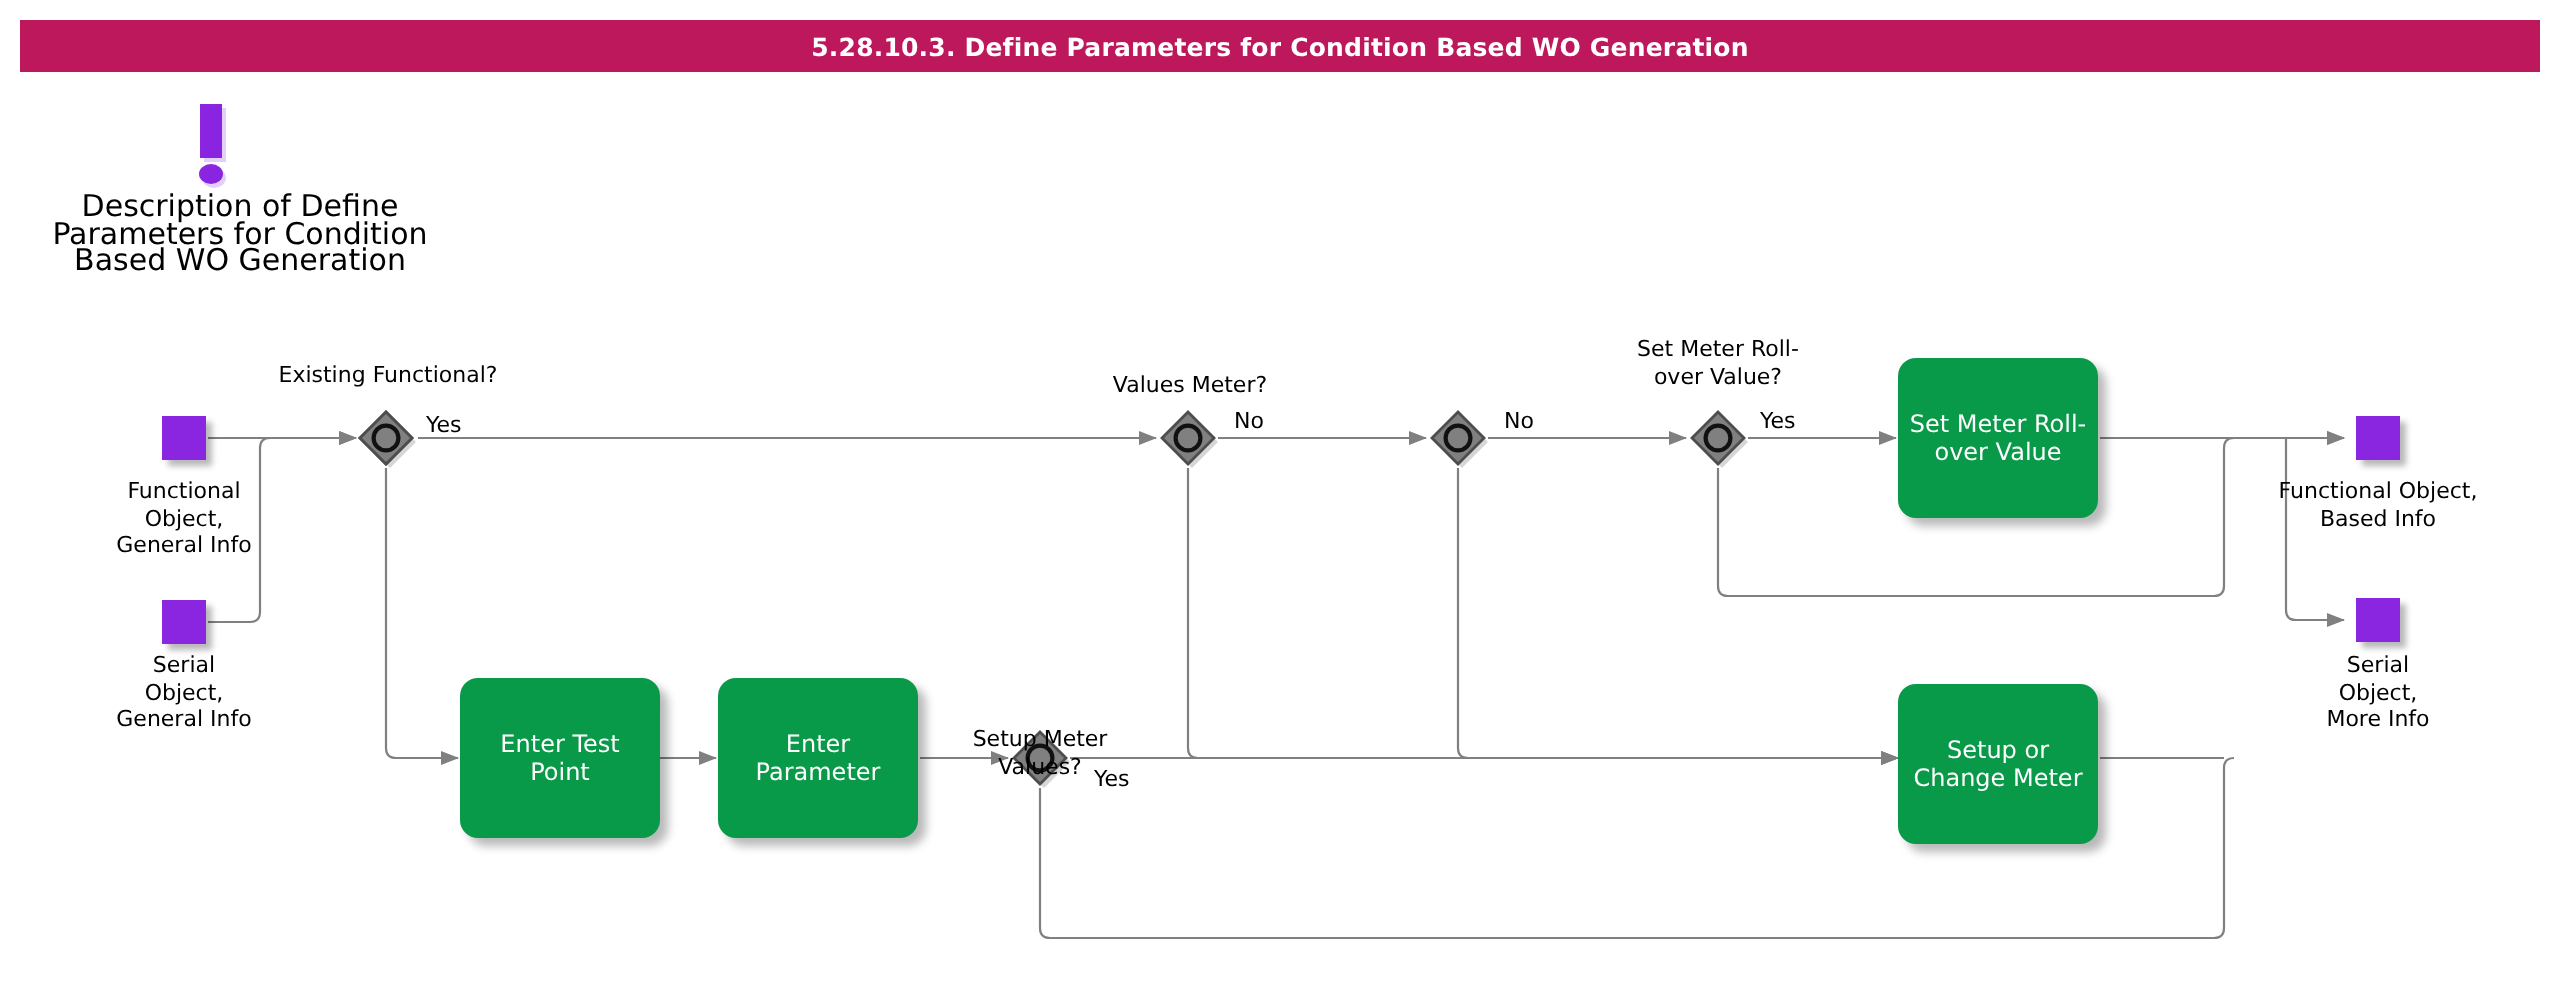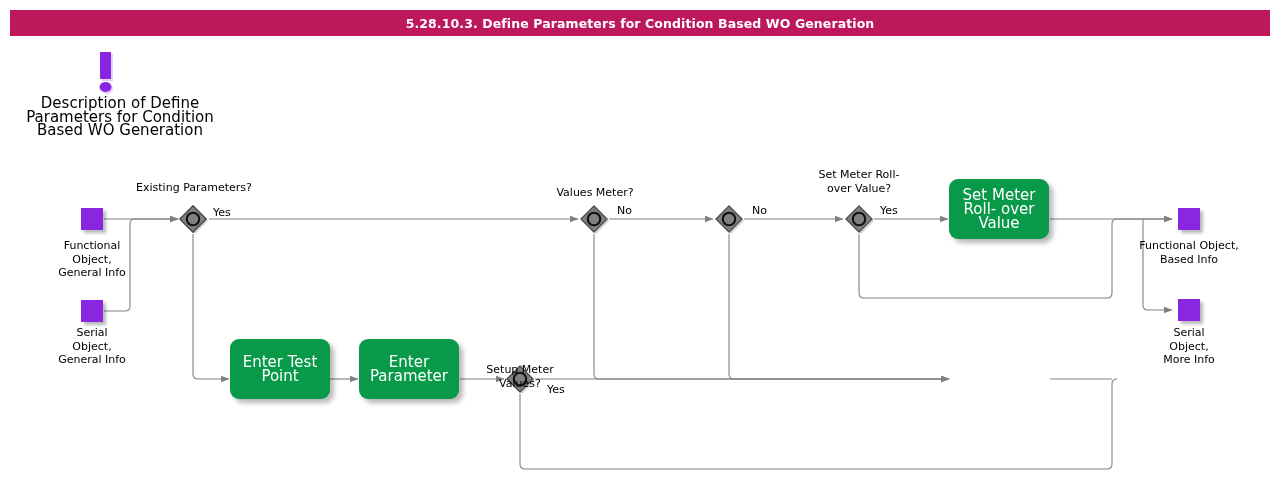--- a/index.html
+++ b/index.html
@@ -48,26 +48,26 @@
     position: absolute;
   }
   .startnode {
     width: 22px;
     height: 22px;
     background: #8A25E0;
     box-shadow: 3px 3px 3px rgba(0,0,0,0.28);
   }
   .taskbox {
     width: 100px;
-    height: 60px;
+    height: 80px;
     background: #089949;
     border-radius: 9px;
     box-shadow: 4px 4px 5px rgba(0,0,0,0.28);
     color: #ffffff;
-    font-size: 15px;
+    font-size: 12px;
     line-height: 14px;
     display: flex;
     align-items: center;
     justify-content: flex-end;
     text-align: center;
     padding: 0 4px;
     box-sizing: border-box;
   }
   .decision {
     width: 30px;
@@ -171,21 +171,21 @@
   <div class="nodelabel" style="left:22px; top:326px; width:140px;">Serial
 Object,
 General Info</div>
 
   <svg class="decision" style="left:178px; top:204px;" viewBox="0 0 30 30">
     <path d="M15,2 L28,15 L15,28 L2,15 z" fill="#808080" stroke="#4D4D4D" stroke-width="1.4"></path>
     <path d="M17,4 L30,17 L17,30 L4,17 z" fill="#000" opacity="0.16"></path>
     <path d="M15,2 L28,15 L15,28 L2,15 z" fill="#808080" stroke="#4D4D4D" stroke-width="1.4"></path>
     <circle cx="15" cy="15" r="6.2" fill="#808080" stroke="#111111" stroke-width="2.1"></circle>
   </svg>
-  <div class="nodelabel" style="left:114px; top:181px; width:160px;">Existing Parameters?</div>
+  <div class="nodelabel" style="left:114px; top:181px; width:160px;">Existing Functional?</div>
   <div class="edgelabel" style="left:213px; top:206px;">Yes</div>
 
   <div class="node taskbox" style="left:359px; top:339px;">
     <span>Enter Parameter</span>
   </div>
 
   <div class="node taskbox" style="left:230px; top:339px;">
     <span>Enter Test Point</span>
   </div>
 
@@ -220,20 +220,24 @@
   </svg>
   <div class="nodelabel" style="left:795px; top:168px; width:128px;">Set Meter Roll-
 over Value?</div>
   <div class="edgelabel" style="left:880px; top:204px;">Yes</div>
 
   <div class="node taskbox" style="left:949px; top:179px;">
     <span>Set Meter Roll-
 over Value</span>
   </div>
 
+  <div class="node taskbox" style="left:949px; top:342px;">
+    <span>Setup or
+Change Meter</span>
+  </div>
 
   <div class="node startnode" style="left:1178px; top:208px;"></div>
   <div class="nodelabel" style="left:1119px; top:239px; width:140px;">Functional Object,
 Based Info</div>
 
   <div class="node startnode" style="left:1178px; top:299px;"></div>
   <div class="nodelabel" style="left:1119px; top:326px; width:140px;">Serial
 Object,
 More Info</div>
 

